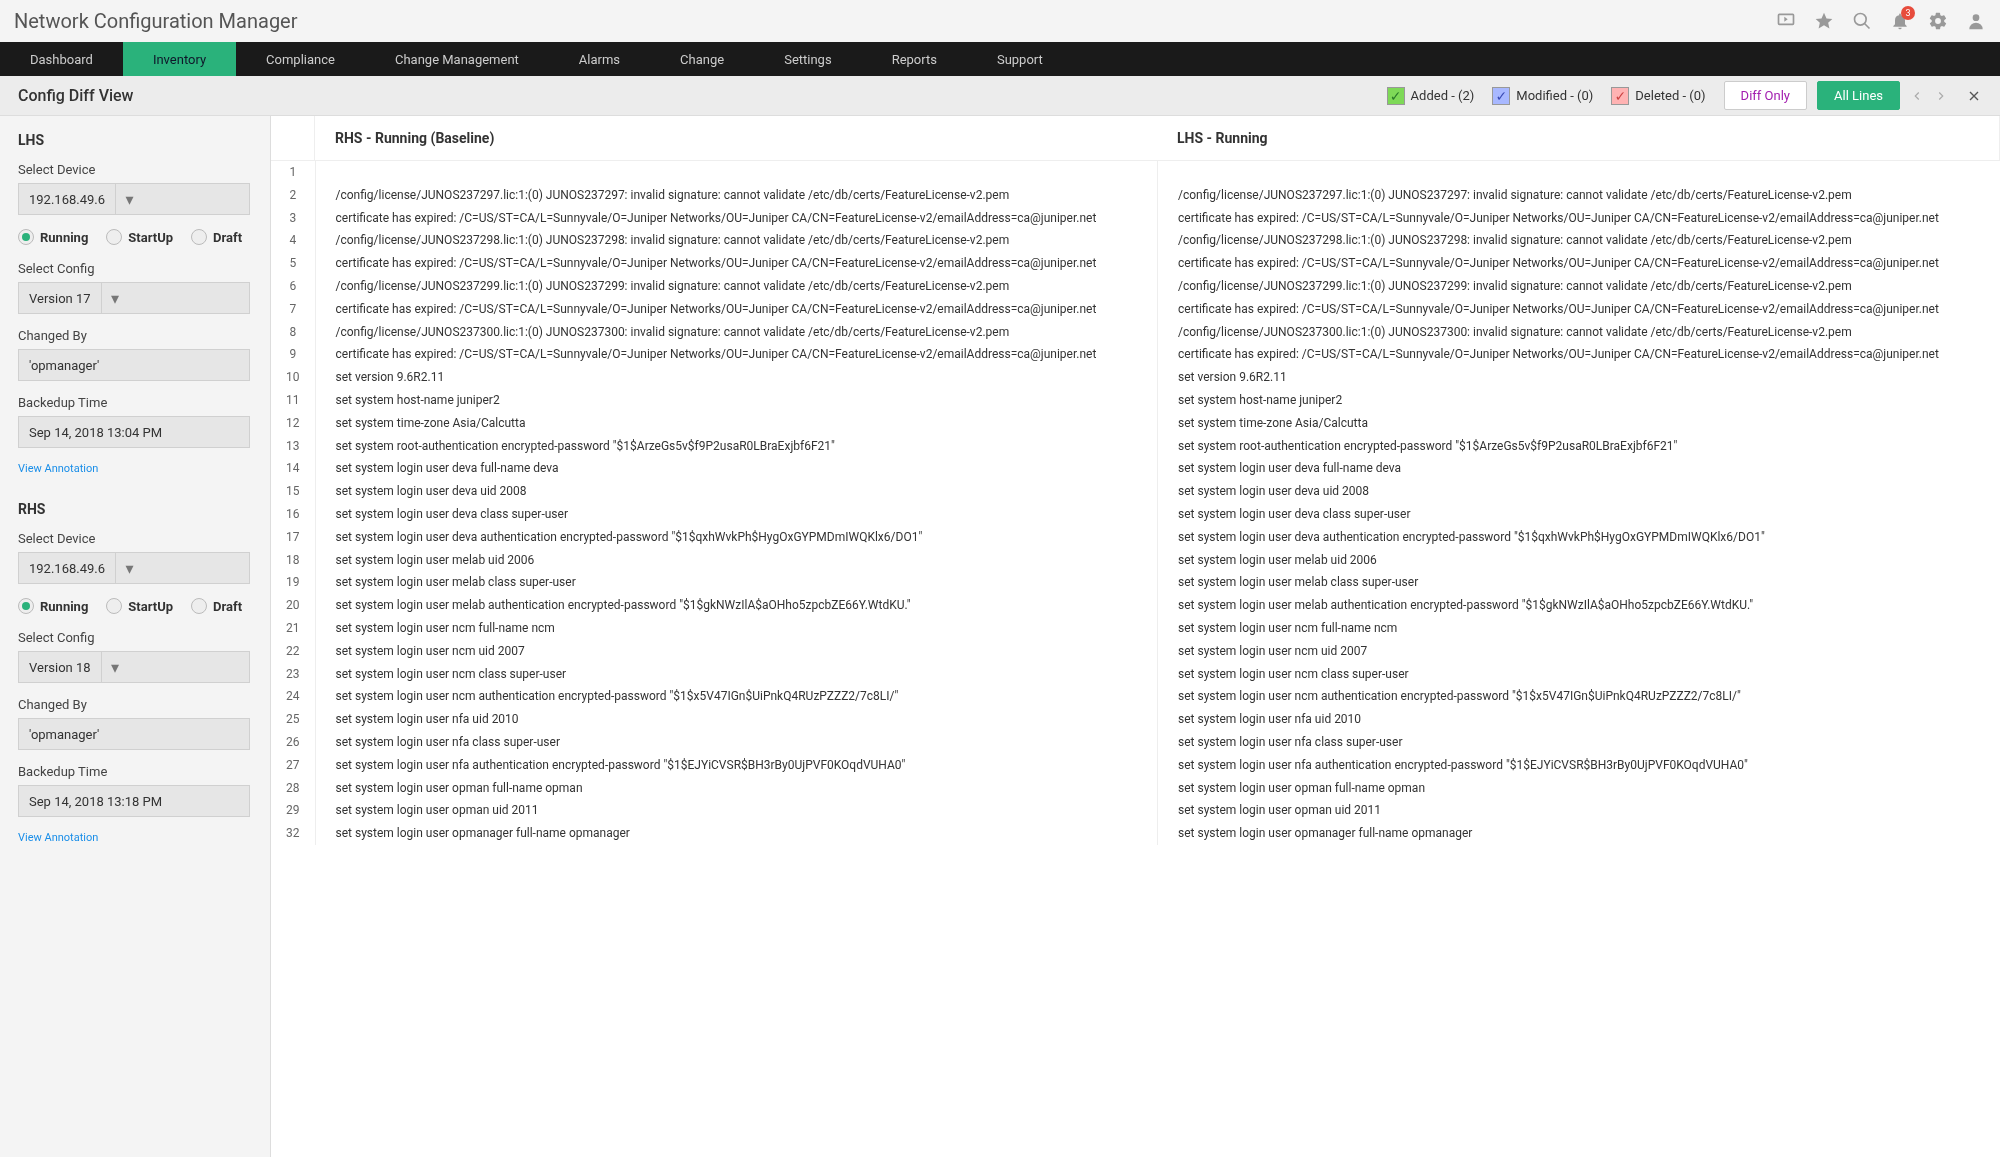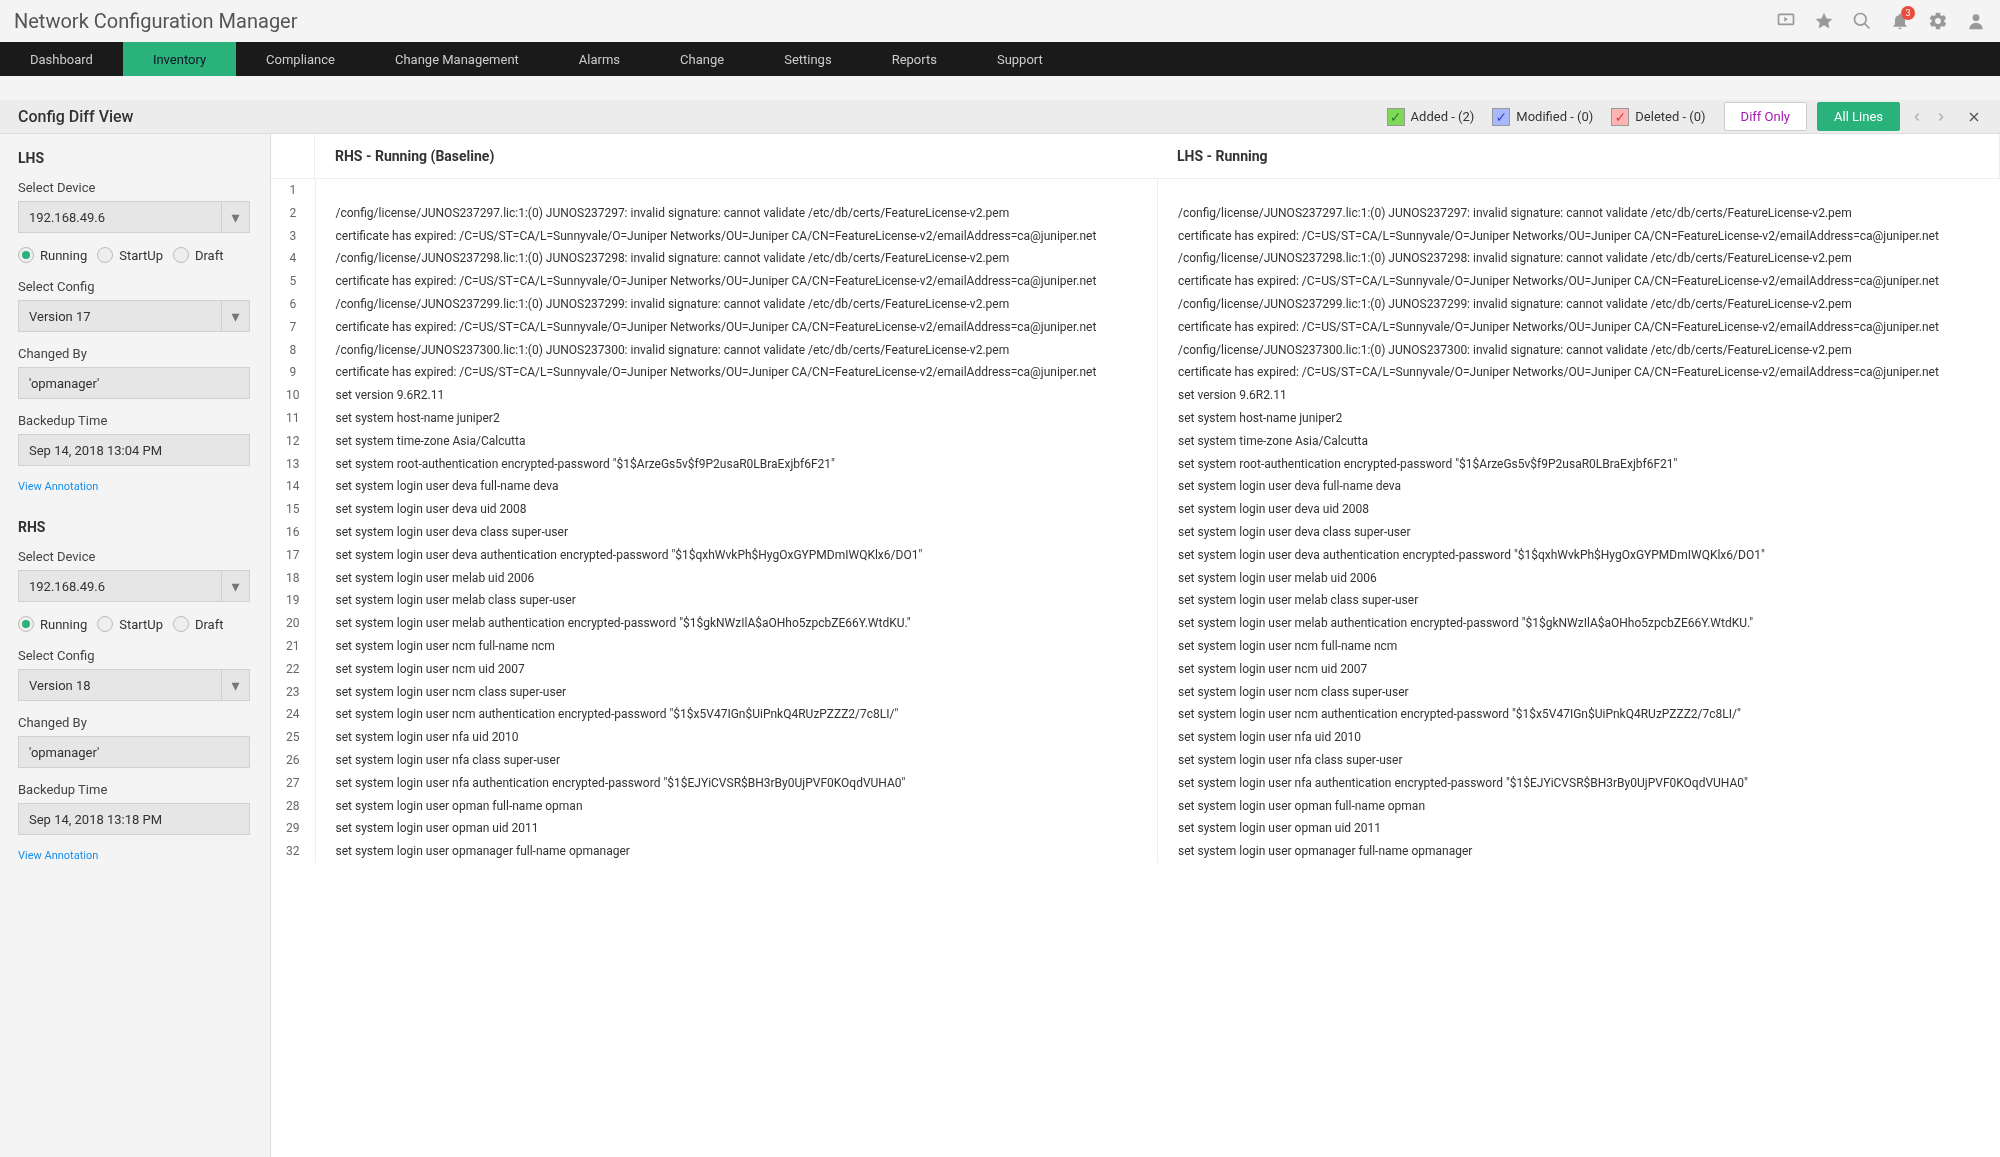--- a/index.html
+++ b/index.html
@@ -6,40 +6,40 @@
 body { background: #f4f4f4; color: #333; overflow-x: hidden; }
 .app-header { height: 42px; display: flex; align-items: center; justify-content: space-between; padding: 0 14px; background: #f4f4f4; }
 .app-title { font-size: 20px; color: #555; font-weight: 400; }
 .header-icons { display: flex; gap: 18px; align-items: center; }
 .header-icon { width: 20px; height: 20px; color: #999; cursor: pointer; position: relative; }
 .header-icon svg { width: 100%; height: 100%; }
 .notif-badge { position: absolute; top: -5px; right: -5px; background: #e74c3c; color: #fff; border-radius: 50%; width: 14px; height: 14px; font-size: 9px; display: flex; align-items: center; justify-content: center; }
 .nav-bar { height: 34px; background: #1a1a1a; display: flex; }
 .nav-item { color: #ccc; padding: 0 30px; display: flex; align-items: center; font-size: 13px; cursor: pointer; }
 .nav-item.active { background: #2ab27b; color: #0f172a; }
-.subheader { height: 34px; background: #ececec; display: flex; align-items: center; justify-content: space-between; padding: 0 18px; border-bottom: 1px solid #ddd; margin-top: 24px; }
+.subheader { height: 40px; background: #ececec; display: flex; align-items: center; justify-content: space-between; padding: 0 18px; border-bottom: 1px solid #ddd; }
 .subheader-left { font-size: 16px; color: #333; font-weight: 500; }
 .subheader-right { display: flex; align-items: center; gap: 10px; }
 .chk { width: 18px; height: 18px; border: 1px solid #999; display: inline-flex; align-items: center; justify-content: center; margin-right: 6px; font-size: 14px; }
 .chk.added { background: #7ed957; color: #2a7a2a; }
 .chk.modified { background: #a8b8ff; color: #3a4bb5; }
 .chk.deleted { background: #ffb3b3; color: #c44; }
 .legend-item { display: flex; align-items: center; font-size: 13px; color: #333; margin-right: 8px; }
 .btn { padding: 6px 16px; font-size: 13px; border-radius: 2px; border: 1px solid #ccc; background: #fff; color: #a21caf; cursor: pointer; }
 .btn.primary { background: #2ab27b; color: #fff; border-color: #2ab27b; }
 .nav-arrow { width: 14px; height: 14px; color: #aaa; cursor: pointer; display: inline-flex; align-items: center; }
 .close-x { width: 16px; height: 16px; color: #555; cursor: pointer; display: inline-flex; align-items: center; margin-left: 8px; }
 .main { display: flex; height: calc(100vh - 116px); }
 .sidebar { width: 270px; background: #f4f4f4; padding: 16px 18px; overflow-y: auto; }
 .side-section-title { font-size: 14px; font-weight: 700; color: #333; margin-bottom: 14px; }
 .side-label { font-size: 13px; color: #444; margin-bottom: 6px; }
-.select-box { background: #e6e6e6; border: 1px solid #d0d0d0; height: 32px; width: 232px; display: flex; align-items: center; justify-content: space-between; margin-bottom: 14px; cursor: pointer; }
+.select-box { background: #e6e6e6; border: 1px solid #d0d0d0; height: 32px; width: 232px; display: flex; align-items: center; justify-content: flex-start; margin-bottom: 14px; cursor: pointer; }
 .select-val { padding: 0 10px; font-size: 13px; color: #333; }
 .select-caret { width: 28px; height: 100%; border-left: 1px solid #d0d0d0; display: flex; align-items: center; justify-content: center; color: #777; }
-.radio-row { display: flex; gap: 10px; margin-bottom: 16px; }
+.radio-row { display: flex; gap: 18px; margin-bottom: 16px; font-weight: bold; }
 .radio-item { display: flex; align-items: center; font-size: 13px; color: #333; cursor: pointer; }
 .radio-circle { width: 16px; height: 16px; border-radius: 50%; border: 1px solid #bbb; margin-right: 6px; display: flex; align-items: center; justify-content: center; background: #eee; }
 .radio-circle.on::after { content: ""; width: 8px; height: 8px; border-radius: 50%; background: #2ab27b; }
 .text-box { background: #e6e6e6; border: 1px solid #d0d0d0; height: 32px; width: 232px; padding: 0 10px; font-size: 13px; color: #333; display: flex; align-items: center; margin-bottom: 14px; }
 .link { color: #1a8ee8; font-size: 11px; cursor: pointer; margin-bottom: 26px; display: block; }
 .diff-body { overflow-y: auto; height: calc(100% - 0px); }
 .diff-table { width: 100%; border-collapse: collapse; table-layout: fixed; }
 .diff-table td { padding: 3px 20px 3px 20px; font-size: 12px; color: #333; vertical-align: top; line-height: 1.4; word-wrap: break-word; }
 .diff-table td.num { width: 44px; text-align: center; color: #666; padding: 3px 0; border-right: 1px solid #eee; }
 .diff-table td.lhs { border-right: 1px solid #eee; width: calc((100% - 44px)/2); }

